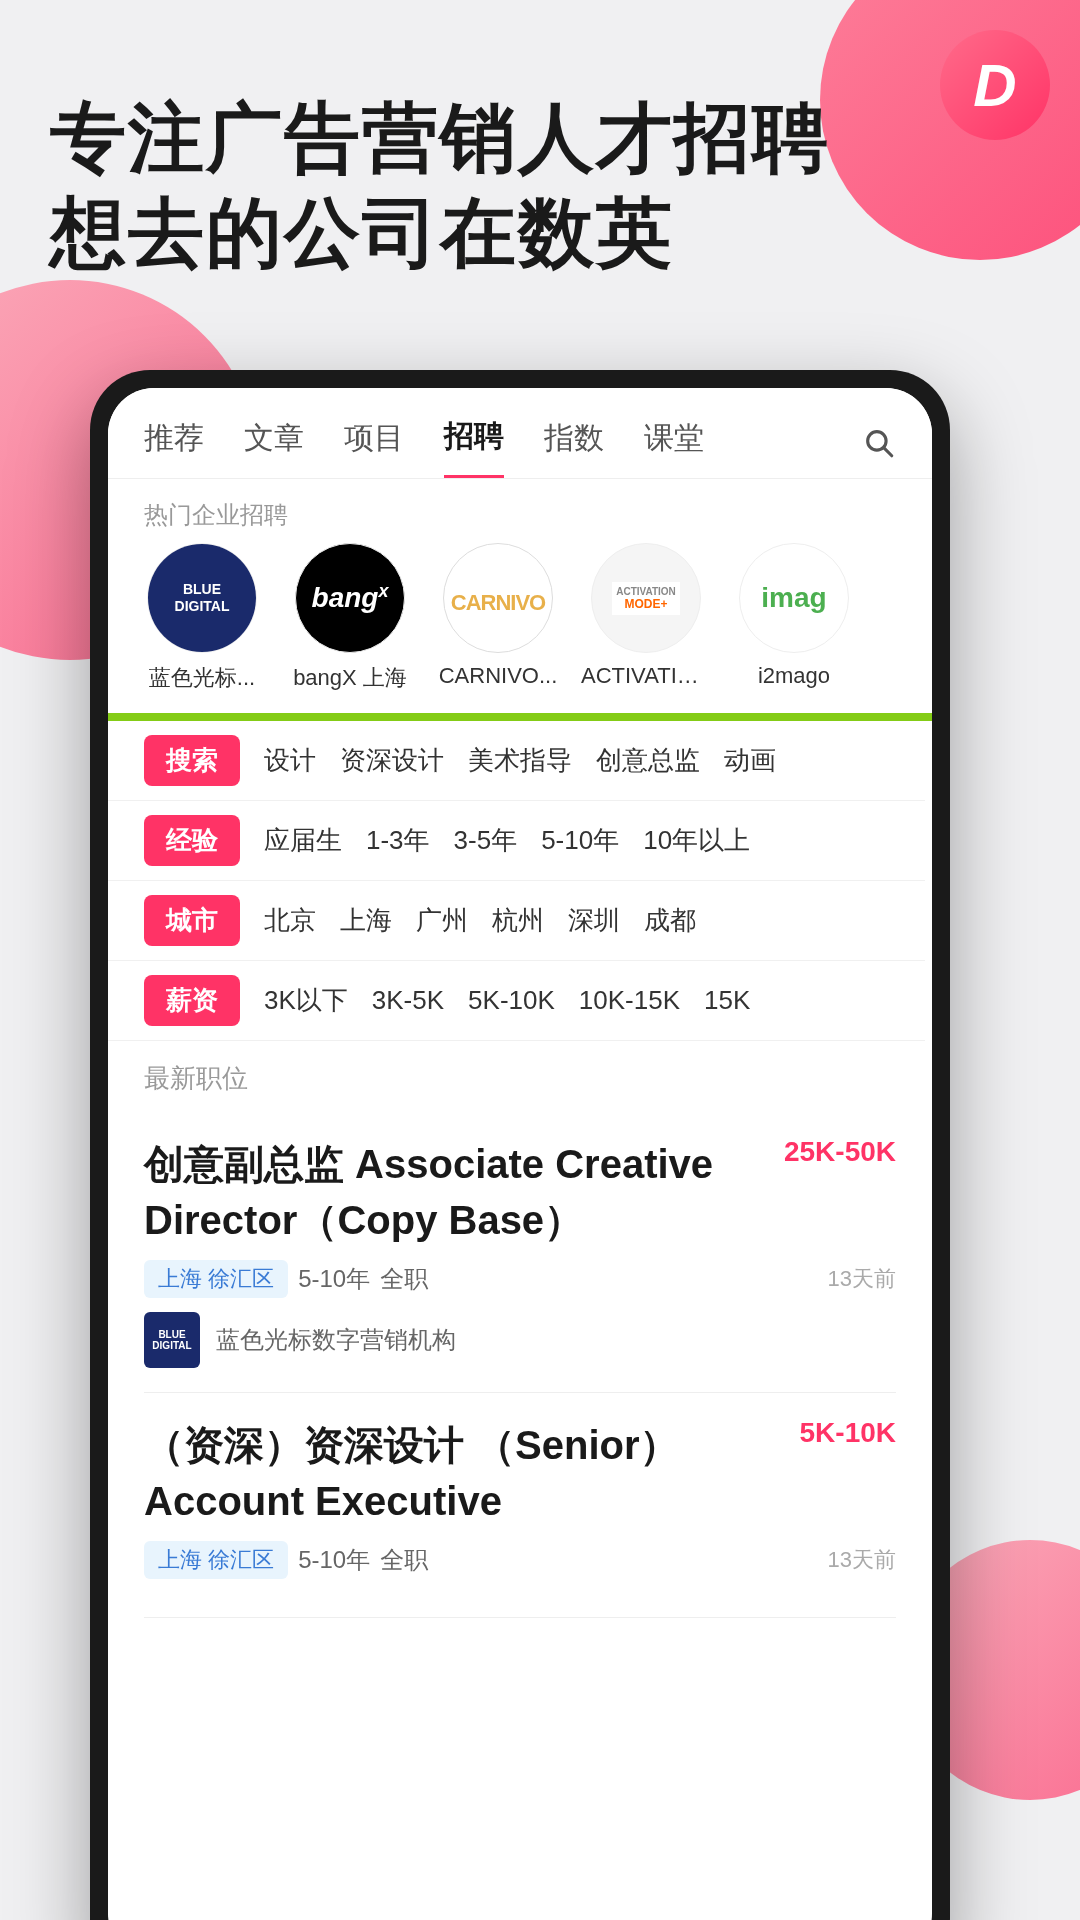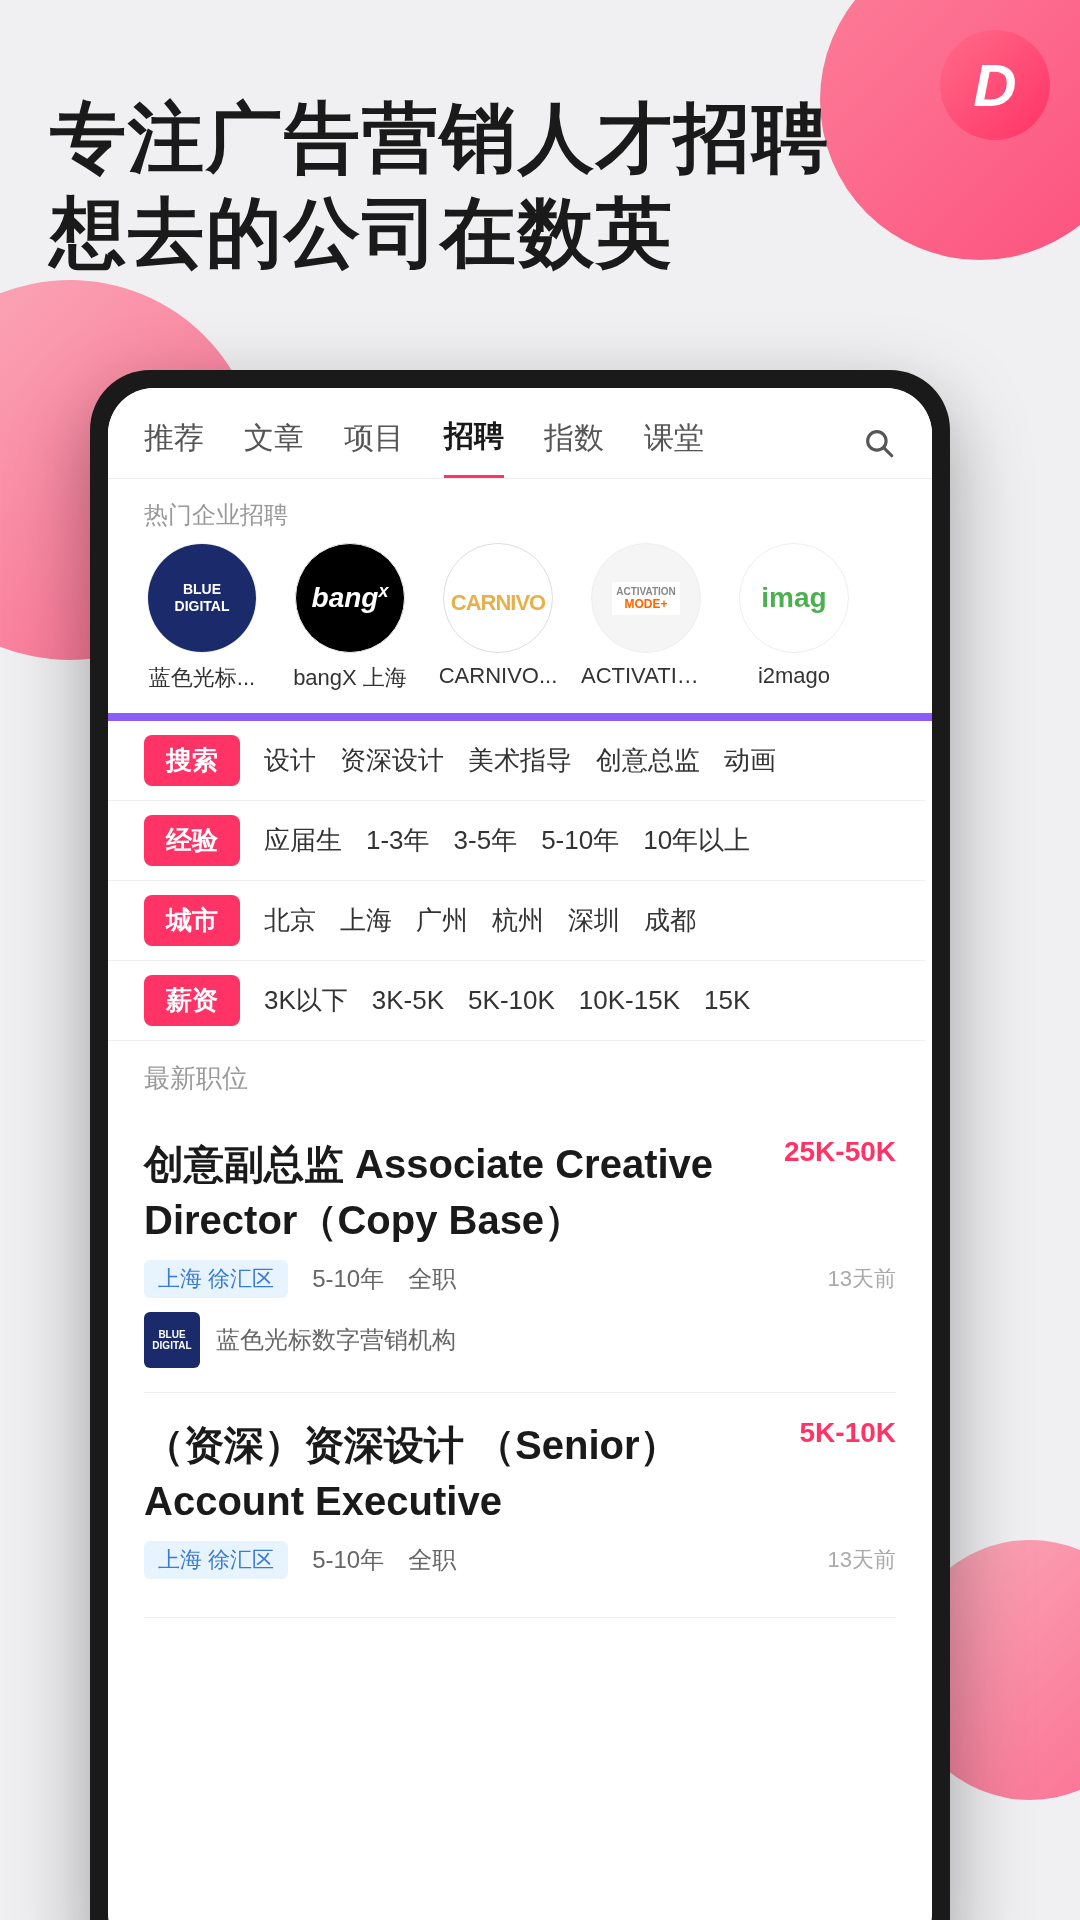--- a/index.html
+++ b/index.html
@@ -221,21 +221,21 @@
       color: #ff6600;
       font-size: 12px;
       font-weight: 700;
       text-align: center;
       padding: 4px;
     }
 
     
     .filter-section {
       padding: 0 7px 0 0;
-      border-top: 8px solid #8b5cf6;
+      border-top: 8px solid #84cc16;
     }
     .filter-row {
       display: flex;
       align-items: center;
       padding: 14px 36px;
       border-bottom: 1px solid #f0f0f0;
       gap: 24px;
       overflow: hidden;
     }
     .filter-badge {
@@ -287,21 +287,21 @@
     .job-salary {
       font-size: 28px;
       font-weight: 600;
       color: #ff3366;
       white-space: nowrap;
       flex-shrink: 0;
     }
     .job-meta {
       display: flex;
       align-items: center;
-      gap: 24px;
+      gap: 10px;
       margin-bottom: 14px;
       justify-content: center;
     }
     .job-tag {
       background: #e8f4fd;
       color: #3a7bd5;
       font-size: 22px;
       padding: 4px 14px;
       border-radius: 6px;
     }

